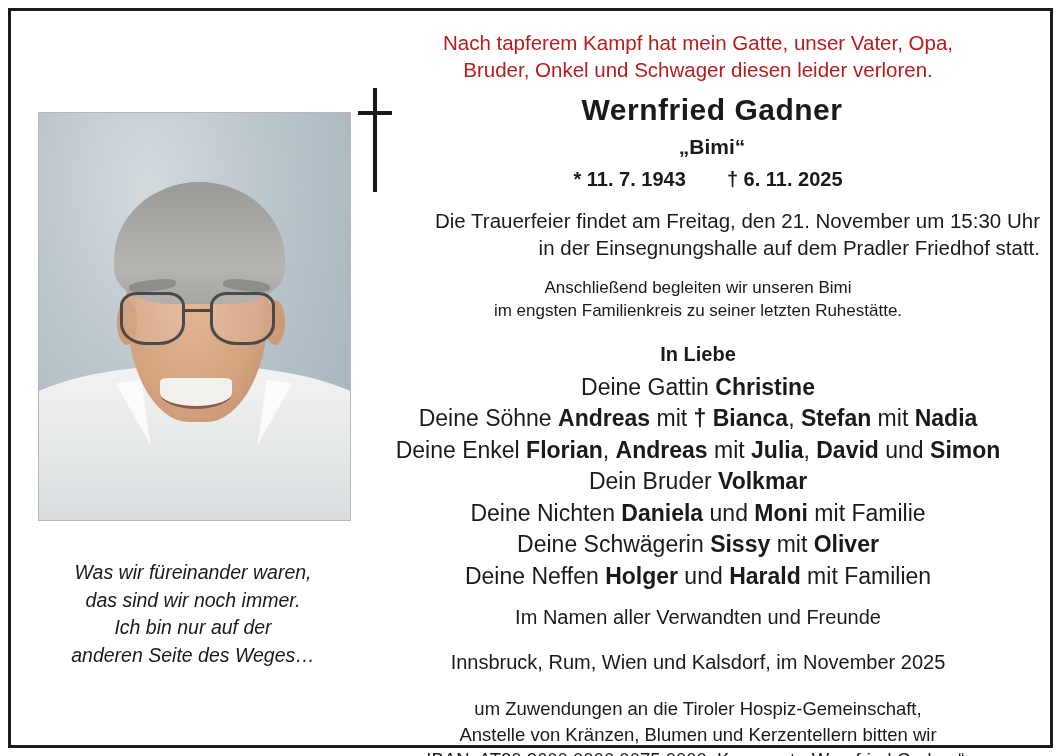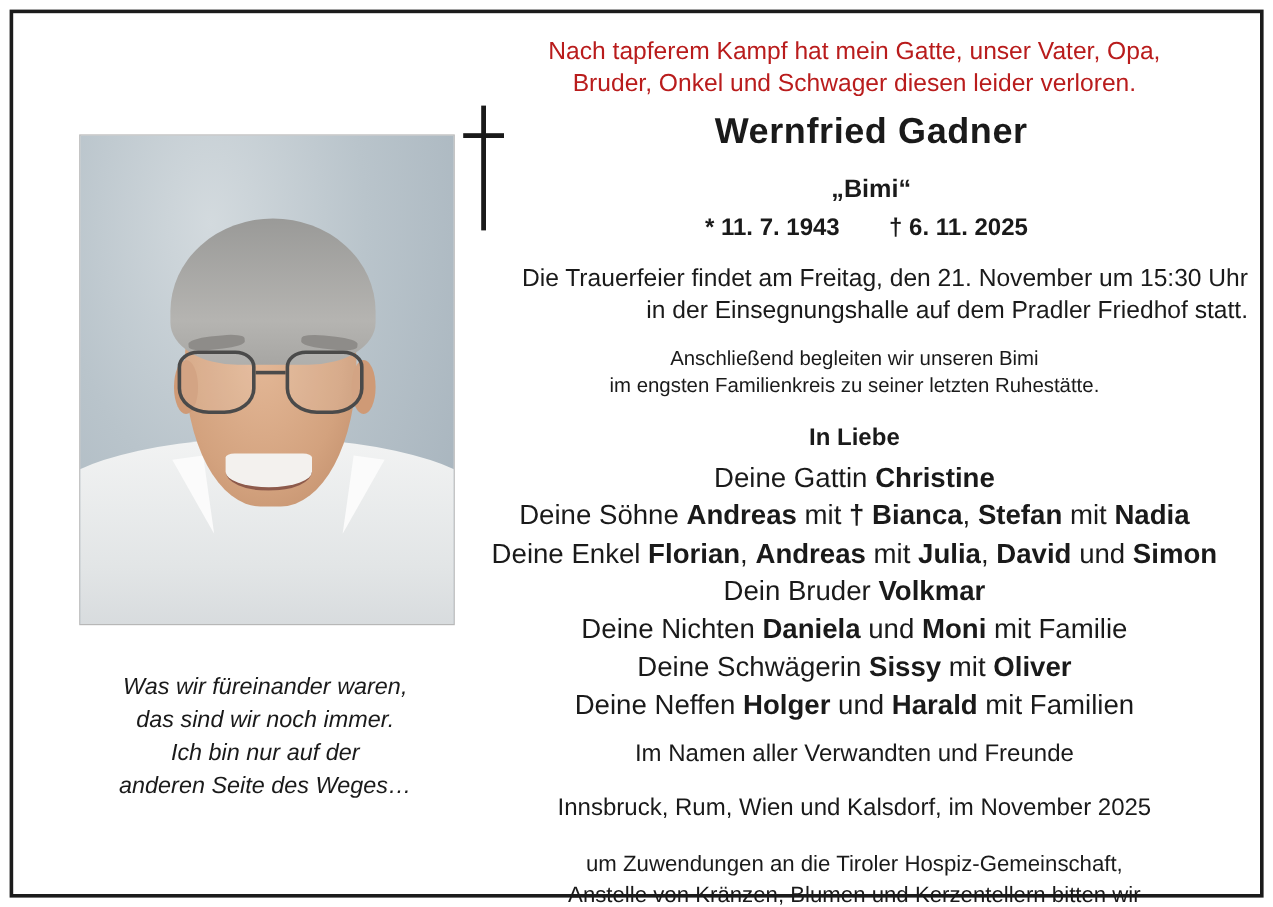--- a/index.html
+++ b/index.html
@@ -38,21 +38,20 @@
     display: flex;
     flex-direction: row;
   }
   
   .left-col {
     width: 345px;
     flex: 0 0 345px;
     position: relative;
     padding-left: 27px;
     box-sizing: border-box;
-    margin-left: 28px;
   }
   .portrait {
     position: absolute;
     left: 27px;
     top: 101px;
     width: 313px;
     height: 409px;
     border: 1px solid #b7b7b7;
     box-sizing: border-box;
     background: linear-gradient(160deg, #c3ccd2 0%, #aab6bf 45%, #9fadb6 100%);
@@ -242,21 +241,21 @@
     font-size: 30px;
     font-weight: bold;
     letter-spacing: 0.5px;
     line-height: 1.08;
     margin: 0;
     padding-left: 28px;
   }
   .nickname {
     font-size: 21px;
     font-weight: bold;
-    margin: 20px 0 0 0;
+    margin: 9px 0 0 0;
     padding-left: 28px;
   }
   .dates {
     font-size: 20px;
     font-weight: bold;
     margin: 9px 0 0 0;
     padding-left: 20px;
   }
   .dates .sep { display: inline-block; width: 30px; }
 

